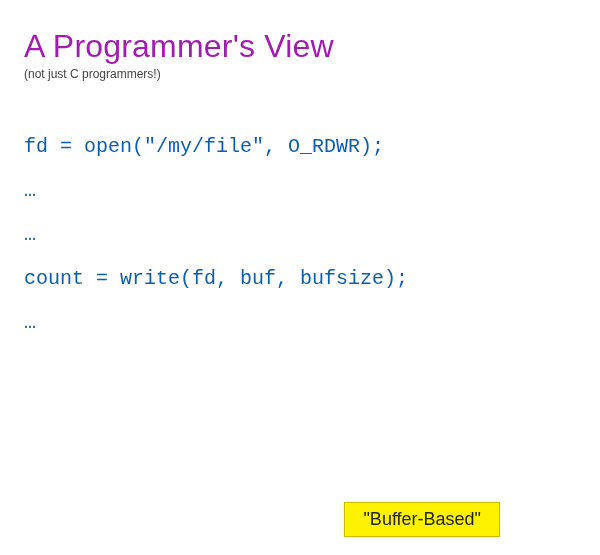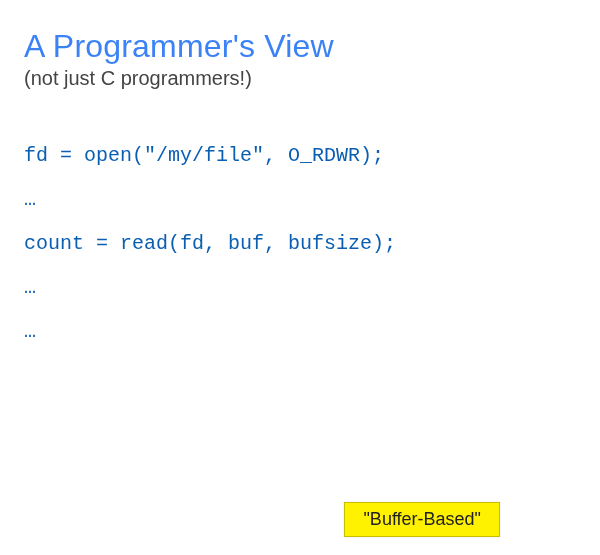--- a/index.html
+++ b/index.html
@@ -9,29 +9,29 @@
     }
     body {
       width: 600px;
       height: 555px;
       background: #ffffff;
       padding: 28px 24px;
       font-family: Arial, Helvetica, sans-serif;
       position: relative;
     }
     .title {
-      color: #3b82f6;
+      color: #a21caf;
       font-size: 32px;
       font-weight: 400;
       letter-spacing: 0.2px;
       margin-bottom: 2px;
     }
     .subtitle {
       color: #444444;
-      font-size: 20px;
+      font-size: 12px;
       font-weight: 400;
       margin-bottom: 50px;
     }
     .code-block {
       font-family: "Courier New", Courier, monospace;
       color: #0a5fb3;
       font-size: 20px;
       line-height: 1.6;
     }
     .code-line {
@@ -58,18 +58,18 @@
   </style>
 </head>
 <body>
 
 <div class="title">A Programmer's View</div>
 <div class="subtitle">(not just C programmers!)</div>
 
 <div class="code-block">
   <div class="code-line">fd = open("/my/file", O_RDWR);</div>
   <div class="ellipsis">…</div>
-  <div class="code-line">count = read(fd, buf, bufsize);</div>
   <div class="ellipsis">…</div>
+  <div class="code-line">count = write(fd, buf, bufsize);</div>
   <div class="ellipsis">…</div>
 </div>
 
 <div class="callout">"Buffer-Based"</div>
 
 </body></html>

